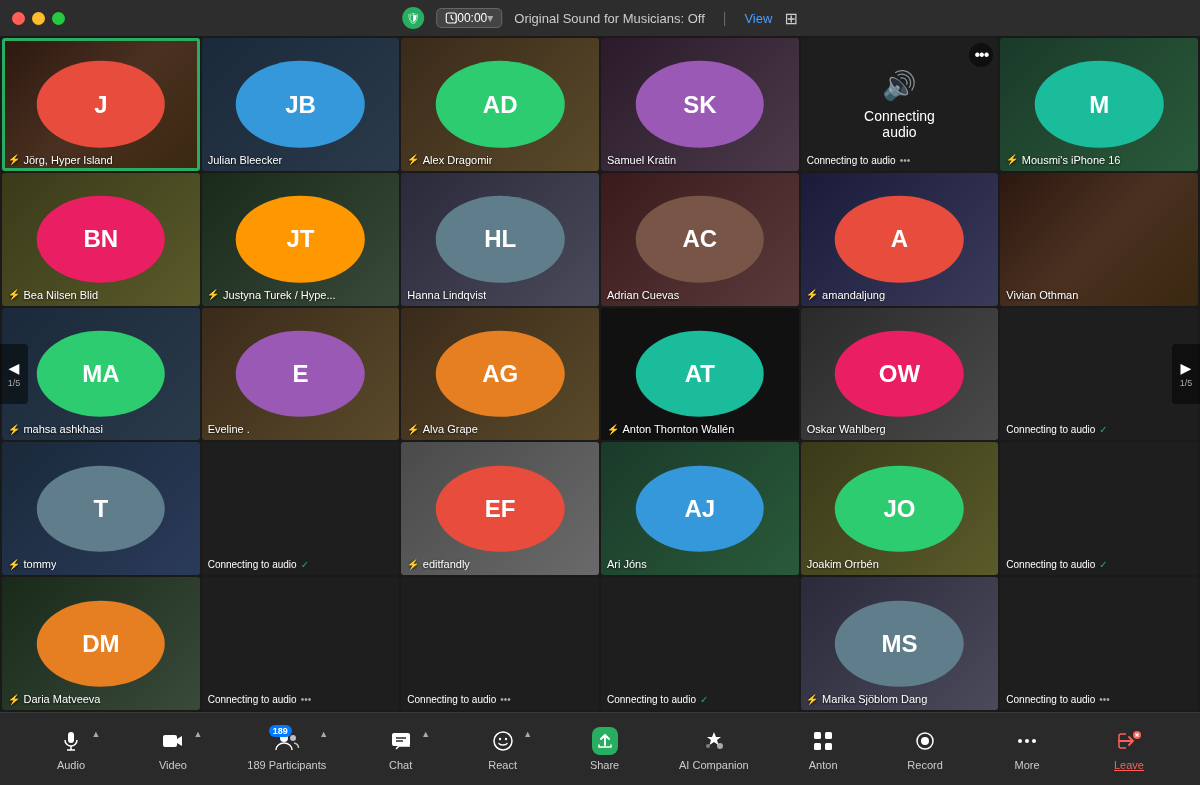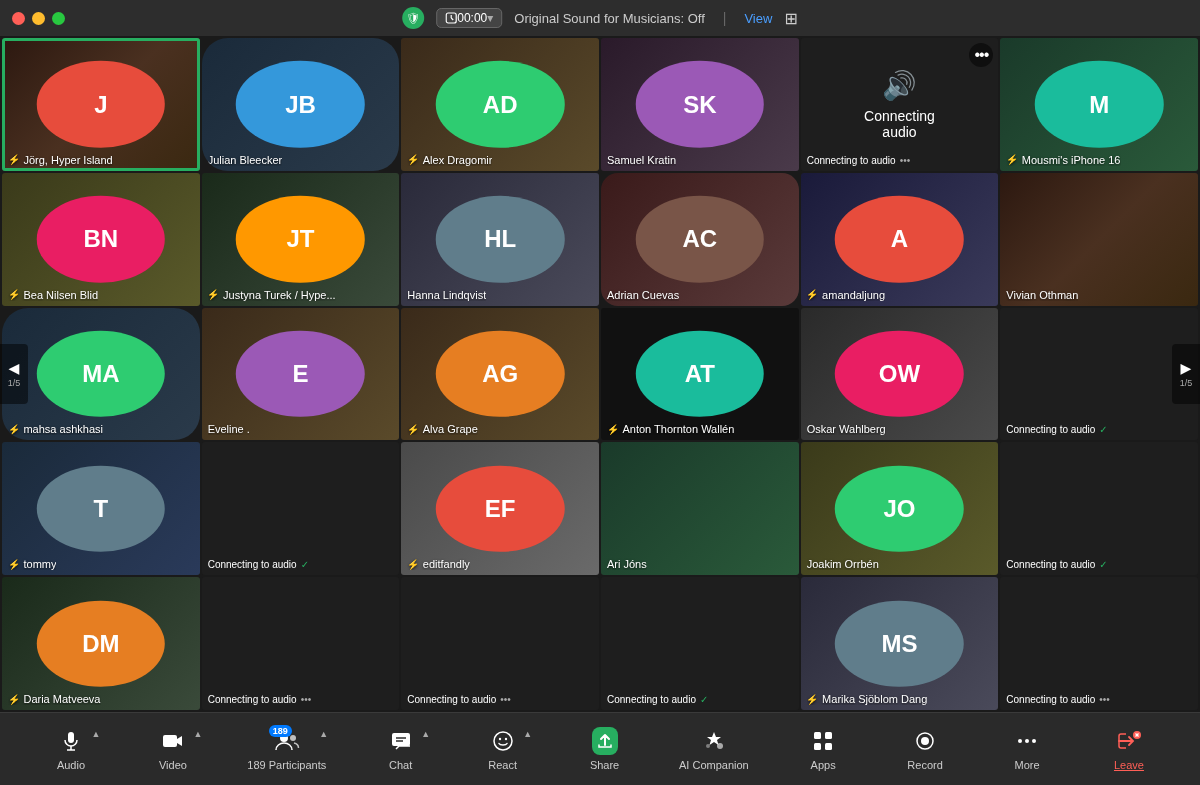--- a/index.html
+++ b/index.html
@@ -92,28 +92,28 @@
       border-radius: 3px;
     }
 
     .video-cell.active-speaker {
       outline: 3px solid #27ae60;
       outline-offset: -3px;
     }
 
     
     .bg-1 { background: linear-gradient(135deg, #2c1810 0%, #4a3020 50%, #3a2810 100%); }
-    .bg-2 { background: linear-gradient(135deg, #1a2a3a 0%, #2a3a4a 100%); border-radius: 26px; }
+    .bg-2 { background: linear-gradient(135deg, #1a2a3a 0%, #2a3a4a 100%); }
     .bg-3 { background: linear-gradient(135deg, #3a2a1a 0%, #5a4a2a 100%); }
     .bg-4 { background: linear-gradient(135deg, #2a1a2a 0%, #4a3a4a 100%); }
     .bg-5 { background: linear-gradient(135deg, #1a3a2a 0%, #2a5a3a 100%); }
     .bg-6 { background: linear-gradient(135deg, #3a3a1a 0%, #5a5a2a 100%); }
     .bg-7 { background: linear-gradient(135deg, #1a2a1a 0%, #3a4a3a 100%); padding-left: 12px; }
     .bg-8 { background: linear-gradient(135deg, #2a2a3a 0%, #4a4a5a 100%); }
-    .bg-9 { background: linear-gradient(135deg, #3a1a1a 0%, #5a3a3a 100%); border-radius: 17px; }
+    .bg-9 { background: linear-gradient(135deg, #3a1a1a 0%, #5a3a3a 100%); }
     .bg-10 { background: linear-gradient(135deg, #1a1a3a 0%, #3a3a5a 100%); }
     .bg-dark { background: #111; }
     .bg-connecting { background: #1e1e1e; }
     .bg-office { background: linear-gradient(135deg, #2a2a2a 0%, #4a4a4a 100%); }
     .bg-warm { background: linear-gradient(135deg, #3a2a1a 0%, #5a4a2a 100%); }
     .bg-cool { background: linear-gradient(135deg, #1a2a3a 0%, #2a3a5a 100%); }
     .bg-light { background: linear-gradient(135deg, #4a4a4a 0%, #6a6a6a 100%); }
 
     .name-label {
       position: absolute;
@@ -476,20 +476,21 @@
         </div>
       </div>
       <div class="video-cell bg-light">
         <div class="avatar" style="background: rgb(231, 76, 60);">EF</div>
         <div class="name-label">
           <span class="mic-muted">⚡</span>
           <span>editfandly</span>
         </div>
       </div>
       <div class="video-cell bg-5">
+        <div class="avatar" style="background: rgb(52, 152, 219);">AJ</div>
         <div class="name-label">
           <span>Ari Jóns</span>
         </div>
       </div>
       <div class="video-cell bg-6">
         <div class="avatar" style="background: rgb(46, 204, 113);">JO</div>
         <div class="name-label">
           <span>Joakim Orrbén</span>
         </div>
       </div>
@@ -636,21 +637,21 @@
 
   <div class="toolbar-item">
     <div class="toolbar-icon">
       <svg width="22" height="22" viewBox="0 0 22 22" fill="none">
         <rect x="2" y="2" width="7" height="7" rx="1.5" fill="white"></rect>
         <rect x="13" y="2" width="7" height="7" rx="1.5" fill="white"></rect>
         <rect x="2" y="13" width="7" height="7" rx="1.5" fill="white"></rect>
         <rect x="13" y="13" width="7" height="7" rx="1.5" fill="white"></rect>
       </svg>
     </div>
-    <span class="toolbar-label">Apps</span>
+    <span class="toolbar-label">Anton</span>
   </div>
 
   <div class="toolbar-item">
     <div class="toolbar-icon">
       <svg width="22" height="22" viewBox="0 0 22 22" fill="none">
         <circle cx="11" cy="11" r="8" stroke="white" stroke-width="1.5"></circle>
         <circle cx="11" cy="11" r="4" fill="white"></circle>
       </svg>
     </div>
     <span class="toolbar-label">Record</span>

